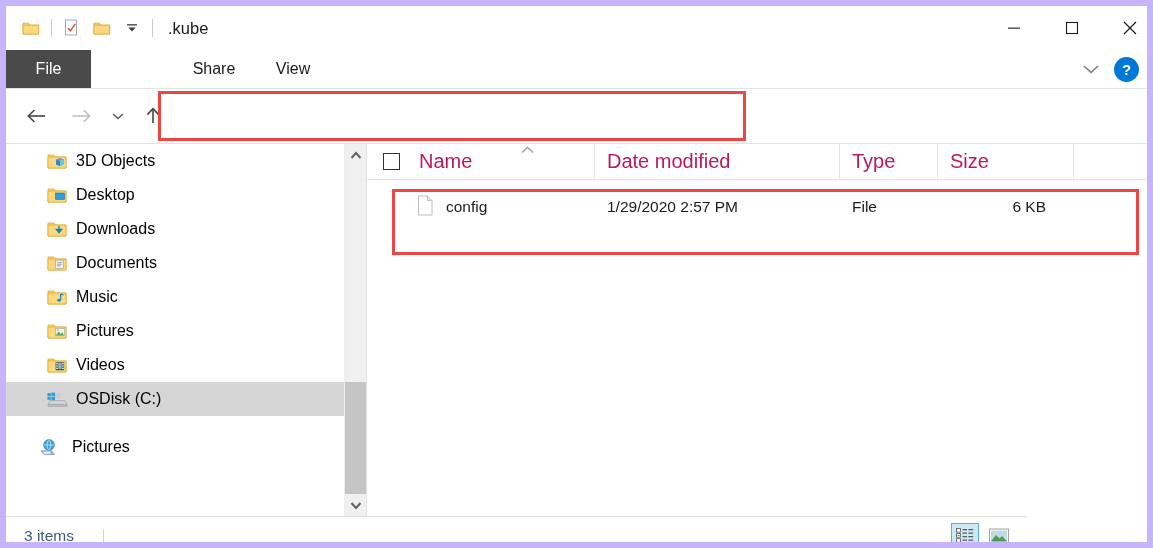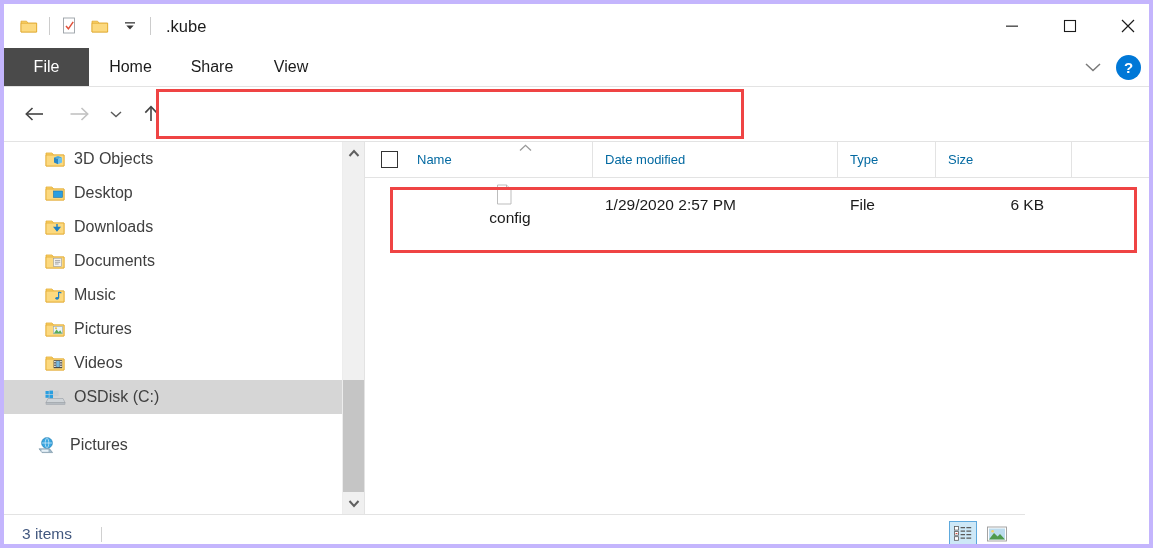--- a/index.html
+++ b/index.html
@@ -6,21 +6,21 @@
   html, body {
     width: 1153px; height: 548px;
     font-family: "Liberation Sans", sans-serif;
     background: #ffffff;
     overflow: hidden;
   }
   #app {
     position: relative;
     width: 1153px; height: 548px;
     background: #ffffff;
-    border: 4px solid #c4b5fd;
+    border: 6px solid #c4b5fd;
     overflow: hidden;
   }
 
   
   .titlebar {
     position: absolute; left: 0; top: 0; width: 1153px; height: 44px;
     background: #ffffff;
     display: flex; align-items: center;
   }
   .qat { display: flex; align-items: center; padding-left: 10px; gap: 0px; }
@@ -139,21 +139,21 @@
     position: absolute; left: 0; top: 0; width: 1153px; height: 1px; background: #e3e3e3;
   }
 
   
   .sidebar {
     position: absolute; left: 0; top: 1px; width: 338px; height: 372px;
     background: #ffffff; overflow: hidden;
   }
   .tree-item {
     position: relative; height: 34px; display: flex; align-items: center;
-    padding-left: 38px; font-size: 16px; color: #404040;
+    padding-left: 38px; font-size: 16px; color: #000000;
   }
   .tree-item.selected { background: #d6d6d6; }
   .tree-ico {
     position: absolute; left: 40px; width: 22px; height: 20px;
     display: flex; align-items: center; justify-content: center;
   }
   .tree-label { margin-left: 32px; white-space: nowrap; }
   .tree-spacer { height: 14px; }
 
   .sb-track {
@@ -181,21 +181,21 @@
     position: absolute; left: 361px; top: 1px; width: 792px; height: 372px;
     background: #ffffff;
   }
   .colhead {
     position: relative; height: 36px; border-bottom: 1px solid #e3e3e3;
     background: #ffffff;
   }
   .col {
     position: absolute; top: 0; height: 35px;
     display: flex; align-items: center;
-    font-size: 13px; color: #0369a1;
+    font-size: 20px; color: #be185d;
     border-right: 1px solid #e3e3e3;
     padding-left: 12px;
   }
   .col.c-name { left: 0;   width: 228px; padding-left: 52px; }
   .col.c-date { left: 228px; width: 245px; }
   .col.c-type { left: 473px; width: 98px; }
   .col.c-size { left: 571px; width: 136px; }
   .col.c-tail { left: 707px; width: 85px; border-right: none; }
   .head-check {
     position: absolute; left: 16px; top: 9px; width: 17px; height: 17px;
@@ -206,21 +206,20 @@
     display: flex; align-items: flex-start; justify-content: center;
   }
 
   .filerow {
     position: relative; height: 38px; display: flex; align-items: center;
     font-size: 15.5px; color: #1b1b1b;
   }
   .fr-name {
     position: absolute; left: 0; width: 228px; display: flex; align-items: center;
     padding-left: 50px;
-    flex-direction: column;
   }
   .fr-name .fname { margin-left: 12px; }
   .fr-date { position: absolute; left: 228px; width: 245px; padding-left: 12px; }
   .fr-type { position: absolute; left: 473px; width: 98px; padding-left: 12px; }
   .fr-size {
     position: absolute; left: 571px; width: 120px; padding-right: 12px;
     text-align: right;
   }
 
   
@@ -312,21 +311,20 @@
       <div class="win-ctrl">
         <svg width="18" height="18" viewBox="0 0 18 18">
           <path d="M3 3 L15 15 M15 3 L3 15" stroke="#1b1b1b" stroke-width="1.2" fill="none"></path>
         </svg>
       </div>
     </div>
   </div>
 
   <div class="tabbar">
     <div class="tab file">File</div>
-    <div class="tab t2">Home</div>
     <div class="tab t3">Share</div>
     <div class="tab t4">View</div>
   </div>
 
   <div class="ribbon-right">
     <div class="ribbon-chevron">
       <svg width="18" height="12" viewBox="0 0 18 12">
         <path d="M2 3 L9 9.5 L16 3" fill="none" stroke="#7a7a7a" stroke-width="1.5"></path>
       </svg>
     </div>

